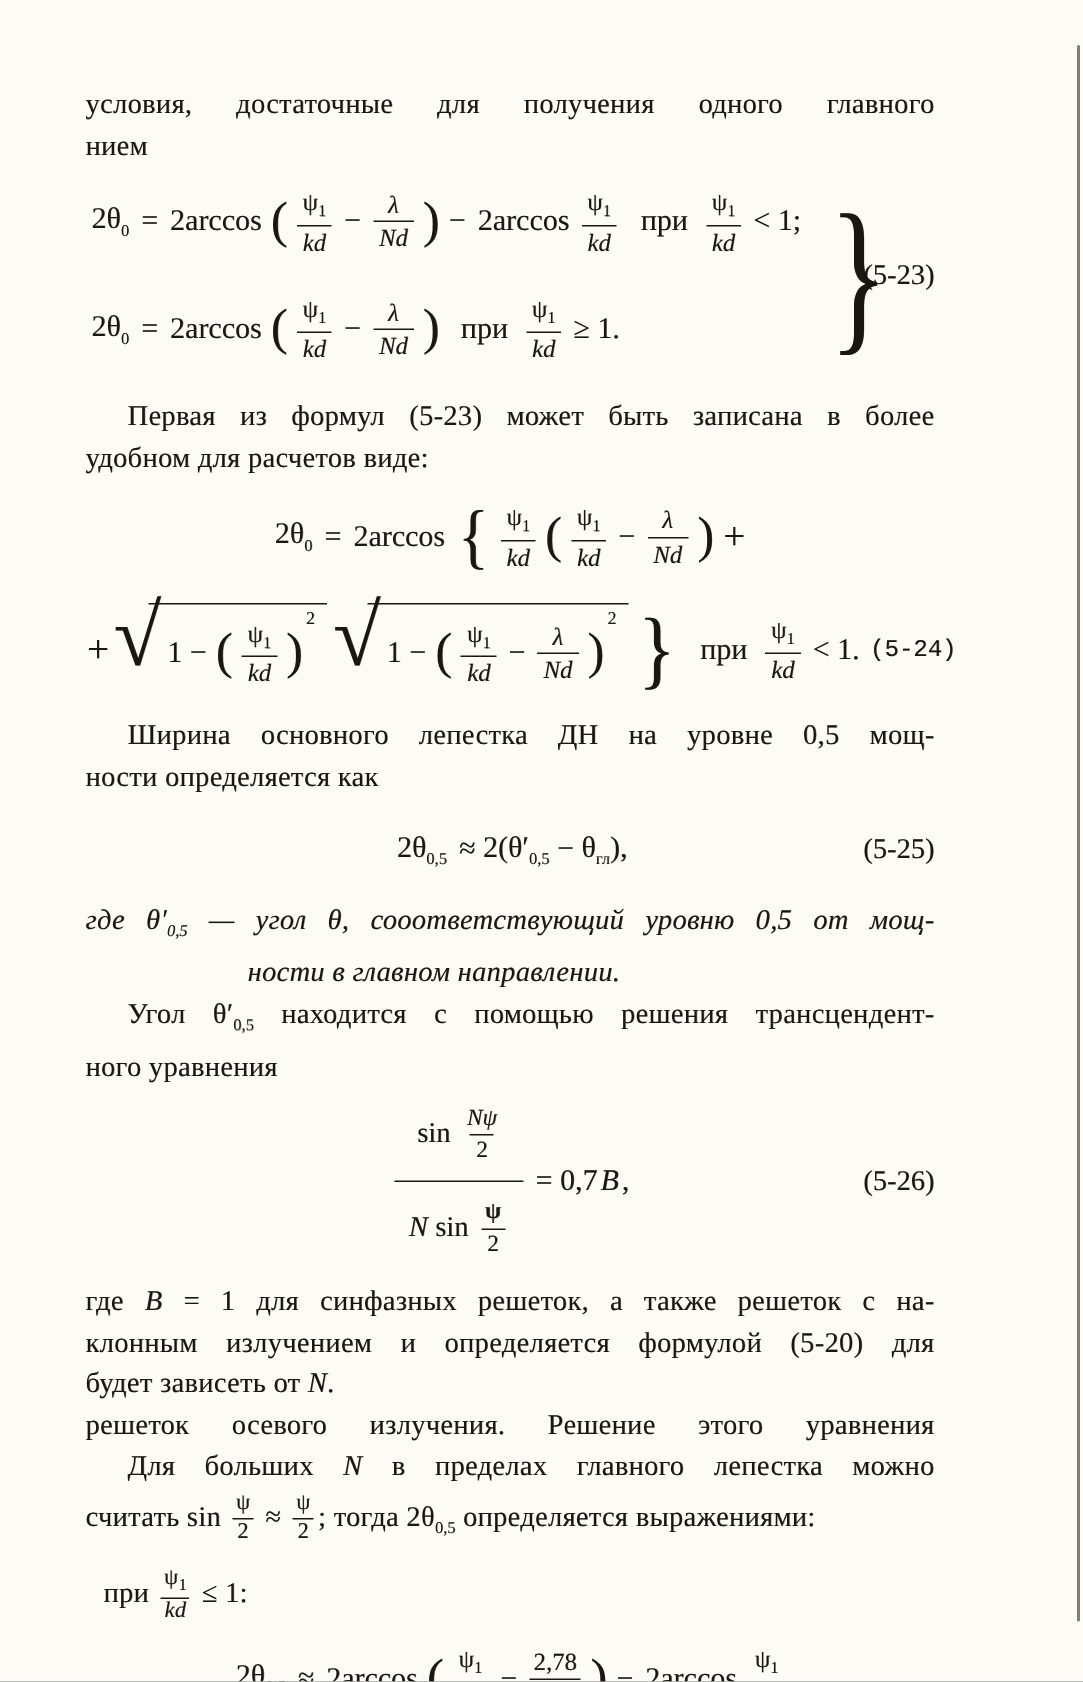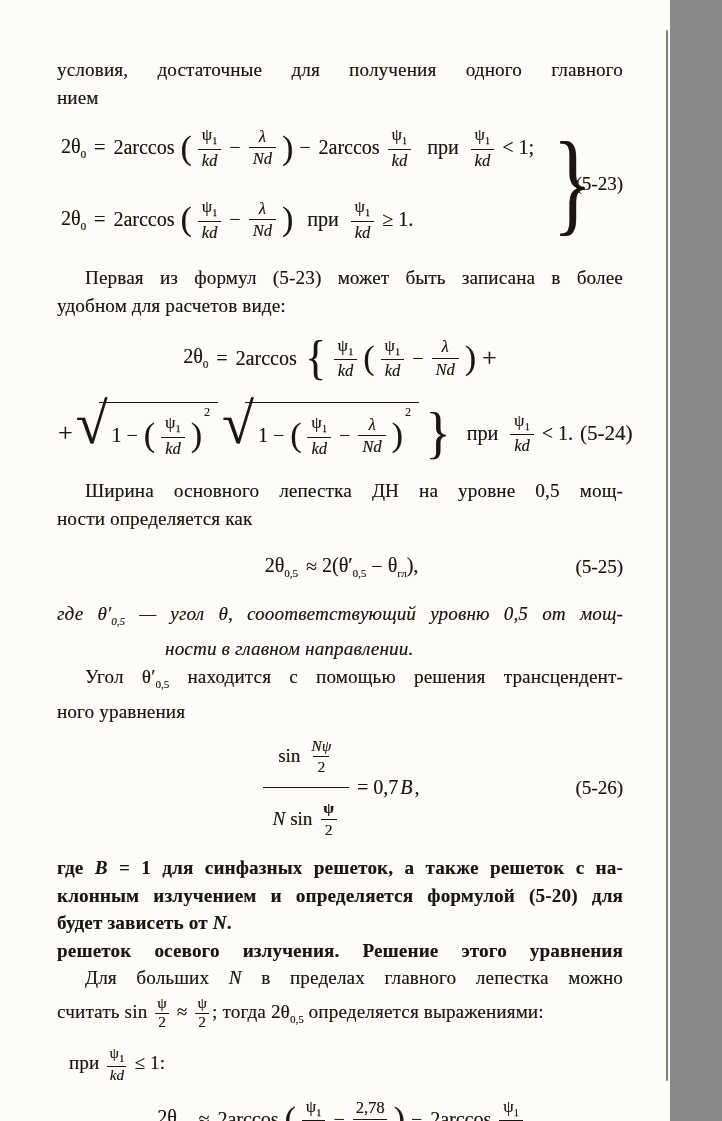--- a/index.html
+++ b/index.html
@@ -1,16 +1,16 @@
 <!DOCTYPE html>
 <html><head>
 <meta charset="utf-8">
 <style>
   html,body { margin:0; padding:0; background:#888; }
-  .page { width:670px; height:1121px; background:#fcfbf5; position:relative; overflow:hidden;
+  .page { width:722px; height:1121px; background:#fcfbf5; position:relative; overflow:hidden;
           font-family:"Liberation Serif","DejaVu Serif",serif; color:#1a1712;
           text-shadow:0.3px 0.3px 0 rgba(20,15,5,0.45); }
   .page::after { content:""; position:absolute; right:2px; top:30px; bottom:40px; width:2px;
                  background:rgba(30,25,15,0.55); border-radius:2px; }
   .content { position:absolute; left:57px; top:56px; width:566px; }
   .ln { display:block; font-size:19px; line-height:27.5px; letter-spacing:0.2px; }
   .j  { text-align:justify; text-align-last:justify; }
   .ind { text-indent:28px; }
   .hang { padding-left:108px; }
   .it { font-style:italic; }
@@ -187,21 +187,21 @@
         </span>
       </span>
       <span class="curly big">}</span>
       <span class="tok cond">при</span>
       <span class="frac">
             <span class="num"><span>ψ</span><sub>1</sub></span>
             <span class="den it">kd</span>
           </span>
       <span class="tok">&lt;</span>
       <span class="tok tight">1.</span>
-      <span class="tok" style="margin-left:6px;font-size:21px;">(5-24)</span>
+      <span class="tok" style="margin-left:6px;font-size:16px;font-family:Liberation Mono, monospace;">(5-24)</span>
     </div>
   </div>
 
   <div style="margin-top:12px;">
     <span class="ln j ind">Ширина основного лепестка ДН на уровне 0,5 мощ-</span>
     <span class="ln">ности определяется как</span>
   </div>
 
   <div class="eq eq-center" style="margin-top:6px;">
     <div class="eqrow">
@@ -244,21 +244,21 @@
         </span>
       </span>
       <span class="tok">=</span>
       <span class="tok tight">0,7</span>
           <span class="tok tight it">B</span>
           <span class="tok tight">,</span>
     </div>
     <span class="eqlabel">(5-26)</span>
   </div>
 
-  <div style="margin-top:8px;font-weight:bold;">
+  <div style="margin-top:8px;">
     <div class="ln j"><span>где </span><span class="it">B</span><span> = 1 для синфазных решеток, а также решеток с на-</span></div>
     <div class="ln j">клонным излучением и определяется формулой (5-20) для</div>
     <div class="ln"><span>будет зависеть от </span><span class="it">N</span><span>.</span></div>
     <div class="ln j">решеток осевого излучения. Решение этого уравнения</div>
   </div>
 
   <div>
     <div class="ln j ind"><span>Для больших </span><span class="it">N</span><span> в пределах главного лепестка можно</span></div>
     <div class="ln" style="line-height:40px;"><span>считать sin </span><span class="ifrac"><span class="inum">ψ</span><span class="iden">2</span></span><span> ≈ </span><span class="ifrac"><span class="inum">ψ</span><span class="iden">2</span></span><span>; тогда </span><span><span>2θ</span><sub>0,5</sub></span><span> определяется выражениями:</span></div>
   </div>

